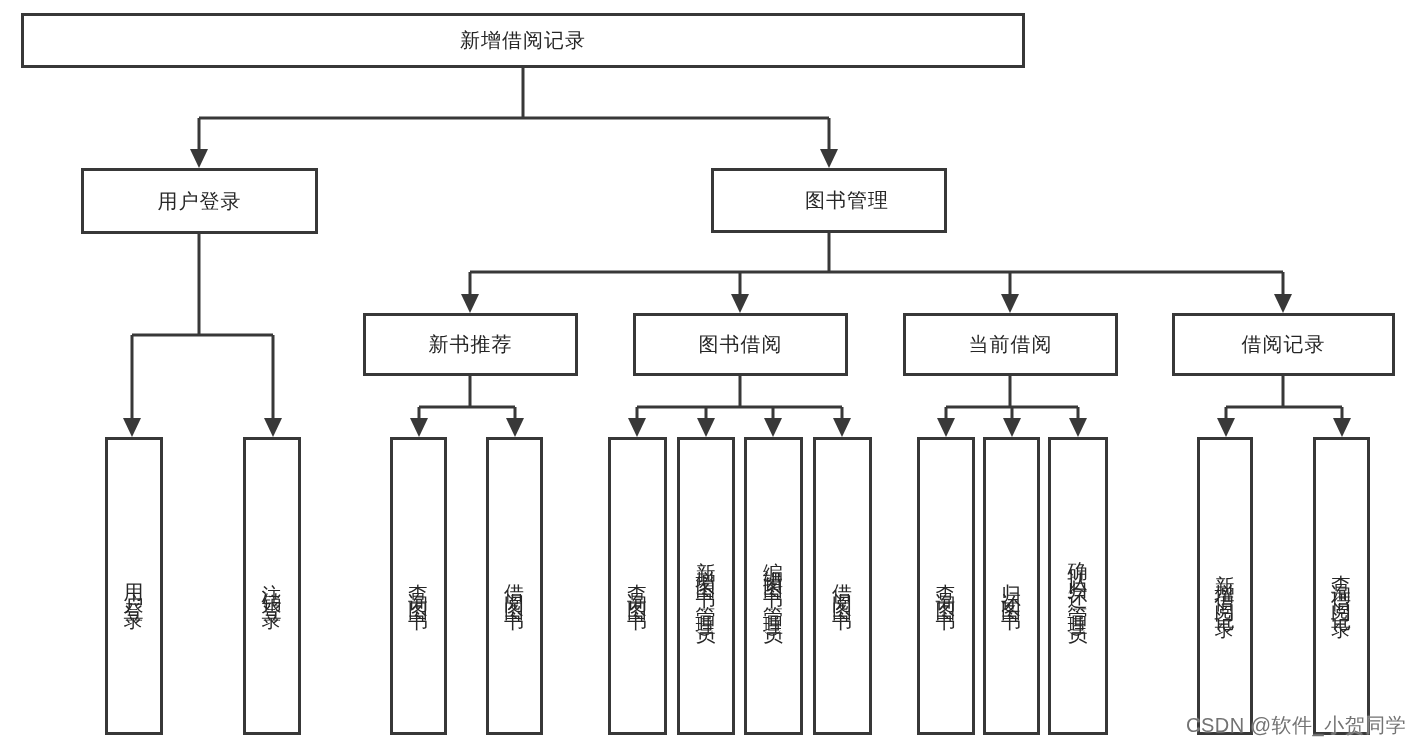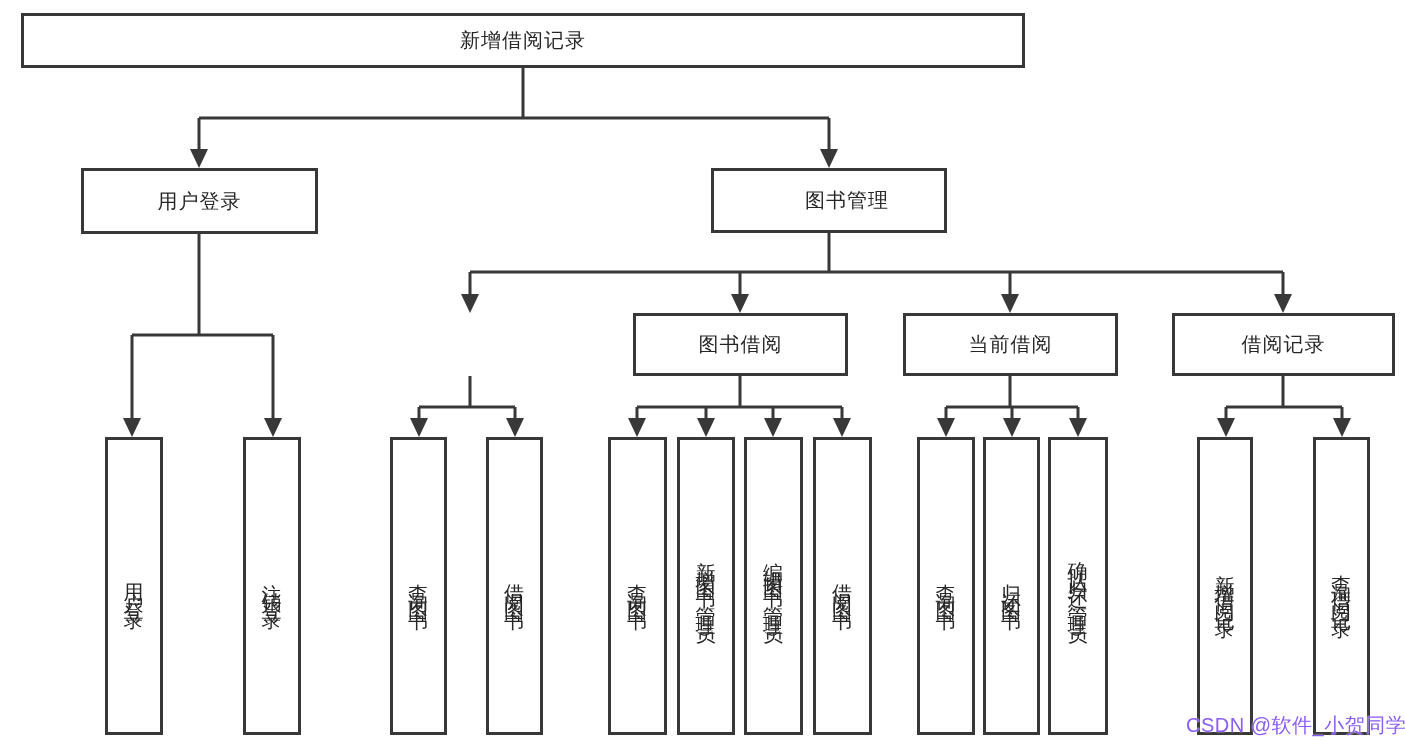--- a/index.html
+++ b/index.html
@@ -52,21 +52,21 @@
   #n15{left:917px;top:437px;width:58px;height:298px;}
   #n16{left:983px;top:437px;width:57px;height:298px;}
   #n17{left:1048px;top:437px;width:60px;height:298px;}
   #n18{left:1197px;top:437px;width:56px;height:298px;}
   #n19{left:1313px;top:437px;width:57px;height:298px;}
   #watermark{
     position:absolute;
     left:1186px;top:712px;
     z-index:3;
     font-size:20px;
-    color:#8b5cf6;
+    color:#737373;
     letter-spacing:0.5px;
     text-shadow:0 0 2px #ffffff;
     white-space:nowrap;
   }
 </style>
 </head>
 <body>
 
 <div id="stage">
 
@@ -108,20 +108,21 @@
       <path d="M1226 437 l-9 -19 h18 z"></path>
       <path d="M1342 437 l-9 -19 h18 z"></path>
     </g>
   </svg>
 
   <div id="n0" class="box hbox">新增借阅记录</div>
 
   <div id="n1" class="box hbox">用户登录</div>
   <div id="n2" class="box hbox">图书管理</div>
 
+  <div id="n3" class="box hbox">新书推荐</div>
   <div id="n5" class="box hbox">当前借阅</div>
   <div id="n4" class="box hbox">图书借阅</div>
   <div id="n6" class="box hbox">借阅记录</div>
 
   <div id="n7" class="box leaf">用户登录</div>
   <div id="n8" class="box leaf">注销登录</div>
   <div id="n9" class="box leaf">查询图书</div>
   <div id="n10" class="box leaf">借阅图书</div>
   <div id="n11" class="box leaf">查询图书</div>
   <div id="n12" class="box leaf">新增图书（管理员）</div>

